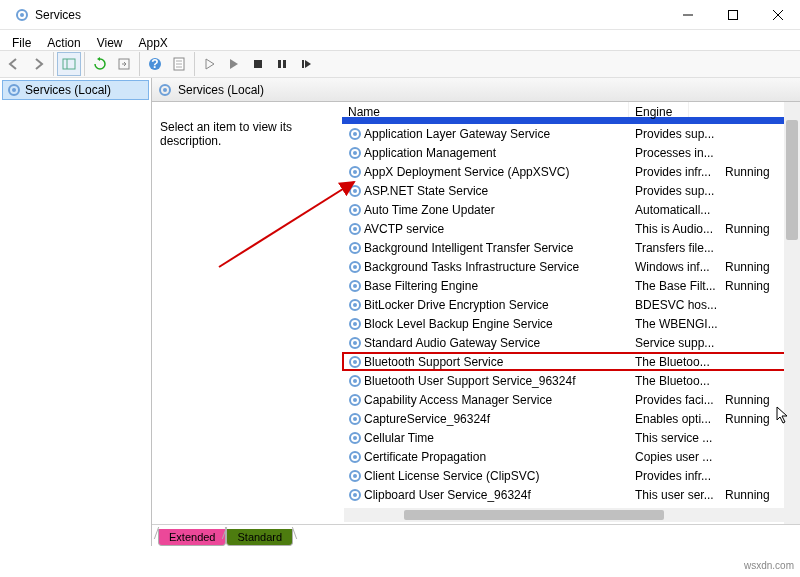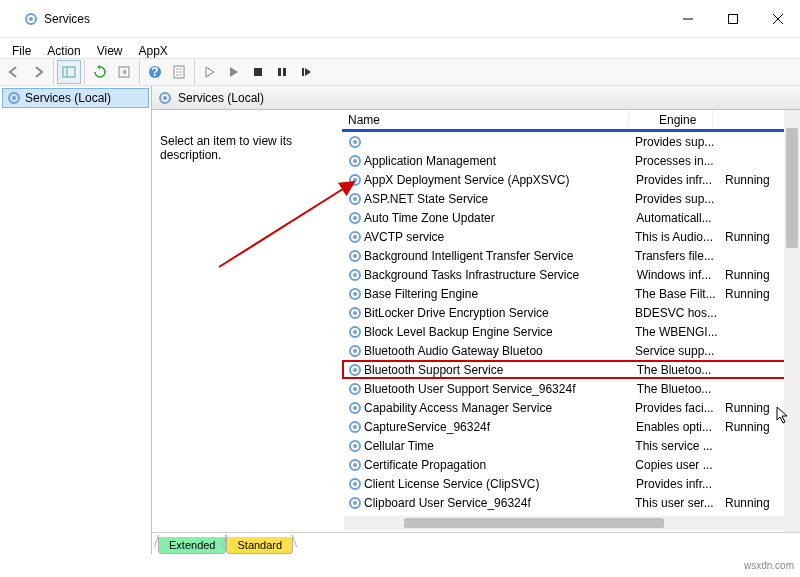--- a/index.html
+++ b/index.html
@@ -1,49 +1,49 @@
 <!DOCTYPE html>
 <html><head>
   <meta charset="utf-8">
   <style>
     * { box-sizing: border-box; margin: 0; padding: 0; font-family: "Segoe UI", Tahoma, sans-serif; font-size: 12px; }
     body { width: 800px; height: 577px; background: #fff; position: relative; overflow: hidden; }
-    .titlebar { height: 38px; display: flex; align-items: center; padding: 0 0 0 24px; border-bottom: 1px solid #e5e5e5; }
+    .titlebar { height: 30px; display: flex; align-items: center; padding: 0 0 0 15px; border-bottom: 1px solid #e5e5e5; }
     .titlebar .gear { margin-right: 6px; }
     .titlebar .title { flex: 1; font-size: 12px; }
     .titlebar .wbtn { width: 45px; height: 30px; display: flex; align-items: center; justify-content: center; }
     .menubar { height: 20px; display: flex; align-items: flex-end; padding: 0 4px; }
     .menubar .mitem { padding: 0 8px; font-size: 12px; }
     .toolbar { height: 28px; display: flex; align-items: center; border-top: 1px solid #e0e0e0; border-bottom: 1px solid #e0e0e0; background: #f8f8f8; padding: 0 2px; gap: 0; }
     .toolbar .tb { width: 24px; height: 24px; display: flex; align-items: center; justify-content: center; border: 1px solid transparent; }
     .toolbar .tb.framed { border: 1px solid #a0c0e0; background: #e8f0fa; }
     .toolbar .sep { width: 1px; height: 24px; background: #d0d0d0; margin: 0 3px; }
     .content { display: flex; height: 468px; }
     .leftpane { width: 152px; border-right: 1px solid #c0c0c0; background: #fff; padding: 2px; }
     .leftitem { display: flex; align-items: center; gap: 4px; padding: 2px 4px; background: #d0e6fa; border: 1px solid #7eb4ea; color: #000; }
     .rightpane { flex: 1; display: flex; flex-direction: column; position: relative; }
     .rheader { height: 24px; background: linear-gradient(#f8f8f8,#e8e8e8); border-bottom: 1px solid #c0c0c0; display: flex; align-items: center; padding: 0 6px; gap: 6px; }
     .rbody { flex: 1; display: flex; overflow: hidden; }
-    .descpane { width: 190px; padding: 24px 8px; font-size: 12px; }
+    .descpane { width: 190px; padding: 18px 8px; font-size: 12px; }
     .listpane { flex: 1; overflow: hidden; position: relative; }
-    .listhead { display: flex; background: #fff; border-bottom: 3px solid #1d4ed8; height: 22px; gap: 24px; }
+    .listhead { display: flex; background: #fff; border-bottom: 7px solid #1d4ed8; height: 22px; }
     .listhead .col { padding: 3px 6px; font-size: 12px; border-right: 1px solid #f0f0f0; }
     .col-name { width: 287px; }
     .col-desc { width: 90px; }
     .col-stat { width: 60px; }
     .rows { overflow: hidden; }
     .row { display: flex; height: 19px; align-items: center; }
     .row .cell { padding: 0 6px; white-space: nowrap; overflow: hidden; font-size: 12px; }
     .row .namecell { width: 287px; display: flex; align-items: center; gap: 2px; }
-    .row .desccell { width: 90px; text-align: center; }
+    .row .desccell { width: 90px; }
     .row .statcell { width: 60px; }
     .row.highlight { outline: 2px solid #d00000; outline-offset: -2px; }
     .tabstrip { height: 22px; display: flex; align-items: flex-end; padding-left: 6px; border-top: 1px solid #d0d0d0; gap: 0; }
-    .tab { padding: 2px 10px; border: 1px solid #b0b0b0; border-top: none; border-radius: 0 0 4px 4px; background: #fde047; font-size: 11px; position: relative; }
-    .tab.active { background: #86efac; }
+    .tab { padding: 2px 10px; border: 1px solid #b0b0b0; border-top: none; border-radius: 0 0 4px 4px; background: #4d7c0f; font-size: 11px; position: relative; }
+    .tab.active { background: #ec4899; }
     .tab::before, .tab::after { content:""; position:absolute; width:1px; height:12px; background:#b0b0b0; top:-2px; }
     .tab.slash::before { left:-3px; transform: skewX(-20deg); }
     .tab.slash::after { right:-3px; transform: skewX(20deg); }
     .scroll-v { position: absolute; right: 0; top: 24px; width: 16px; bottom: 22px; background: #f0f0f0; }
     .scroll-v .thumb { position: absolute; left: 2px; right: 2px; top: 18px; height: 120px; background: #c0c0c0; border-radius: 2px; }
     .scroll-h { position: absolute; left: 192px; right: 16px; bottom: 24px; height: 14px; background: #f0f0f0; }
     .scroll-h .thumb { position:absolute; top:2px; bottom:2px; left:60px; width:260px; background:#c0c0c0; border-radius:2px; }
     svg { display: block; }
     .arrow-overlay { position: absolute; left: 214px; top: 172px; width: 160px; height: 100px; pointer-events: none; }
     .watermark { position: absolute; right: 6px; bottom: 6px; font-size: 10px; color: #888; }
@@ -195,20 +195,21 @@
         </div>
         <div class="rows" id="rows">
             <div class="row">
               <div class="cell namecell">
                 <span>
                   <svg width="14" height="14">
                     <circle cx="7" cy="7" r="5" fill="none" stroke="#6ea0d8" stroke-width="2"></circle>
                     <circle cx="7" cy="7" r="2" fill="#6ea0d8"></circle>
                   </svg>
                 </span>
+                <span>Application Layer Gateway Service</span>
               </div>
               <div class="cell desccell">Provides sup...</div>
               <div class="cell statcell"></div>
             </div>
             <div class="row">
               <div class="cell namecell">
                 <span>
                   <svg width="14" height="14">
                     <circle cx="7" cy="7" r="5" fill="none" stroke="#6ea0d8" stroke-width="2"></circle>
                     <circle cx="7" cy="7" r="2" fill="#6ea0d8"></circle>
@@ -337,21 +338,21 @@
               <div class="cell statcell"></div>
             </div>
             <div class="row">
               <div class="cell namecell">
                 <span>
                   <svg width="14" height="14">
                     <circle cx="7" cy="7" r="5" fill="none" stroke="#6ea0d8" stroke-width="2"></circle>
                     <circle cx="7" cy="7" r="2" fill="#6ea0d8"></circle>
                   </svg>
                 </span>
-                <span>Bluetooth Audio Gateway Bluetoo</span>
+                <span>Standard Audio Gateway Service</span>
               </div>
               <div class="cell desccell">Service supp...</div>
               <div class="cell statcell"></div>
             </div>
             <div class="row highlight">
               <div class="cell namecell">
                 <span>
                   <svg width="14" height="14">
                     <circle cx="7" cy="7" r="5" fill="none" stroke="#6ea0d8" stroke-width="2"></circle>
                     <circle cx="7" cy="7" r="2" fill="#6ea0d8"></circle>

